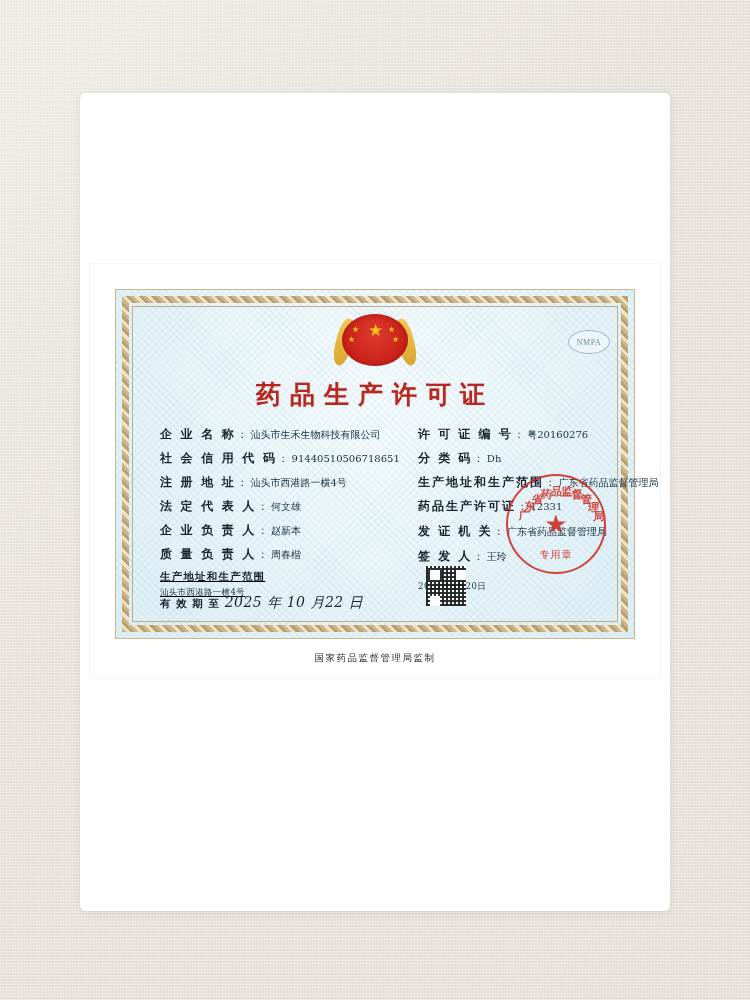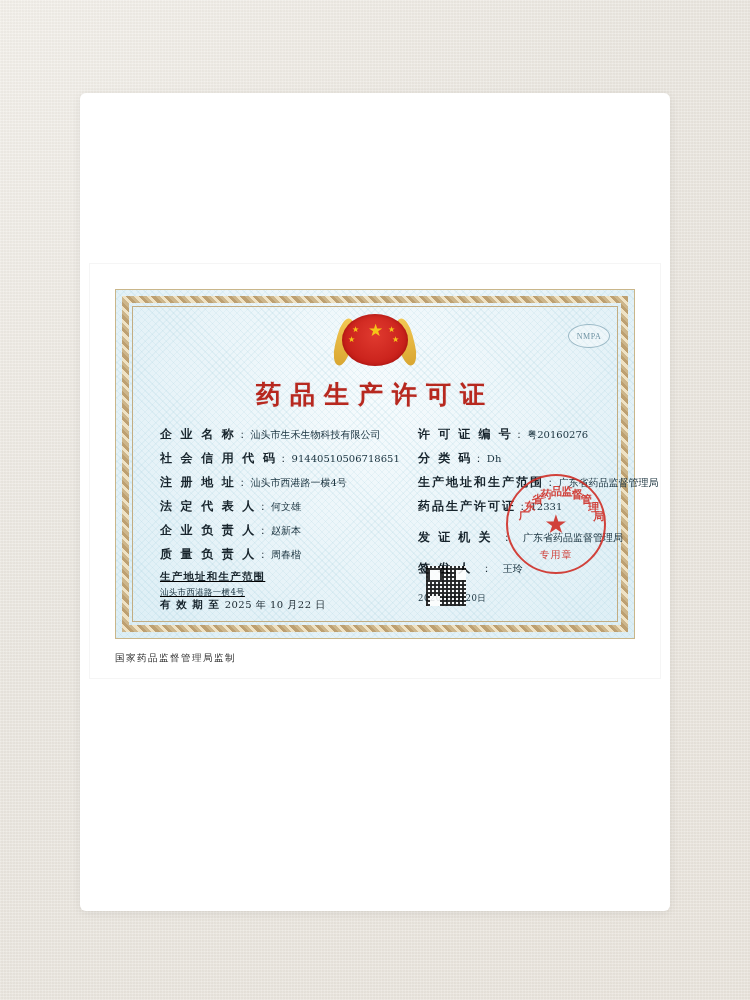--- a/index.html
+++ b/index.html
@@ -116,21 +116,21 @@
     background: linear-gradient(180deg,#f3c64a,#d8a226);
     border-radius: 50% / 40%;
     opacity: 0.95;
   }
   #emblem-wheat-l { left: -2px; transform: rotate(14deg); }
   #emblem-wheat-r { right: -2px; transform: rotate(-14deg); }
   
   #nmpa-mark {
     position: absolute;
     right: 2px;
-    top: 14px;
+    top: 20px;
     width: 40px; height: 22px;
     border: 1px solid #9bb9c6;
     border-radius: 50%;
     color: #6f93a3;
     font-size: 8px;
     letter-spacing: 0.5px;
     display: flex;
     align-items: center;
     justify-content: center;
     font-family: "Liberation Serif", serif;
@@ -207,21 +207,21 @@
   #validity {
     position: absolute;
     left: 22px;
     bottom: 6px;
     font-family: "DejaVu Serif", serif;
     font-size: 10.5px;
     color: #17242c;
     letter-spacing: 1px;
     font-weight: bold;
   }
-  #validity .vnum { font-size: 10px; font-weight: normal; letter-spacing: 0.5px;}
+  #validity .vnum { font-size: 14px; font-weight: normal; letter-spacing: 0.5px; font-style: italic;}
   
   #qr {
     position: absolute;
     left: 288px;
     bottom: 12px;
     width: 40px;
     height: 40px;
     background-color: #fff;
     background-image:
       repeating-linear-gradient(90deg,#111 0 2px, #fff 2px 4px),
@@ -234,22 +234,21 @@
     content:"";
     position:absolute;
     left:2px; top:2px;
     width:10px;height:10px;
     border:2px solid #111;
     background:#fff;
     box-shadow: 26px 0 0 -2px #fff, 0 26px 0 -2px #fff;
   }
   
   .sig-row {
-    margin-top: 14px;
-    gap: 8px;
+    margin-top: 8px;
   }
   #issue-date {
     font-family: "DejaVu Serif", serif;
     font-size: 8.5px;
     color: #17303c;
     margin-top: 16px;
     letter-spacing: 0.5px;
   }
   
   #seal {
@@ -291,21 +290,21 @@
     text-align: center;
     font-size: 10px;
     letter-spacing: 1px;
   }
   
   #cert-footer {
     position: absolute;
     left: 115px;
     top: 652px;
     width: 520px;
-    text-align: left;
+    text-align: center;
     font-family: "DejaVu Serif", serif;
     font-size: 9.5px;
     color: #2a2a2a;
     letter-spacing: 1.5px;
   }
 </style>
 </head>
 <body>
 
 <div id="page-bg"></div>

